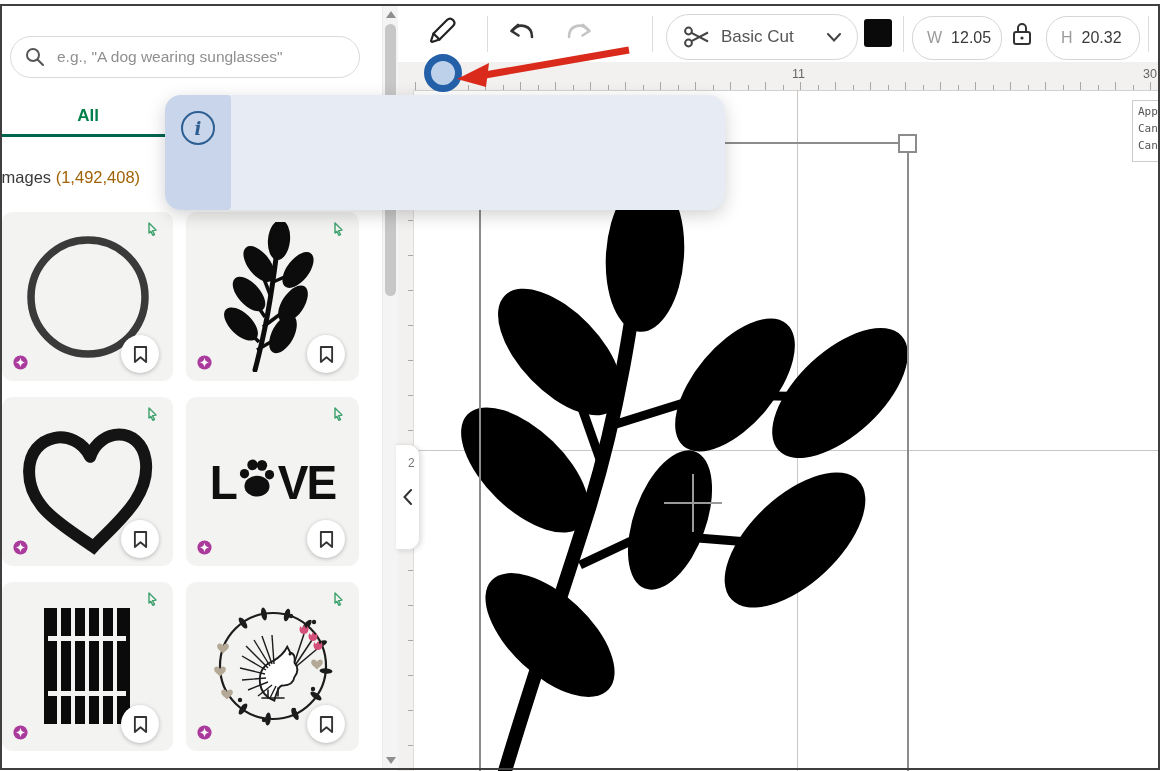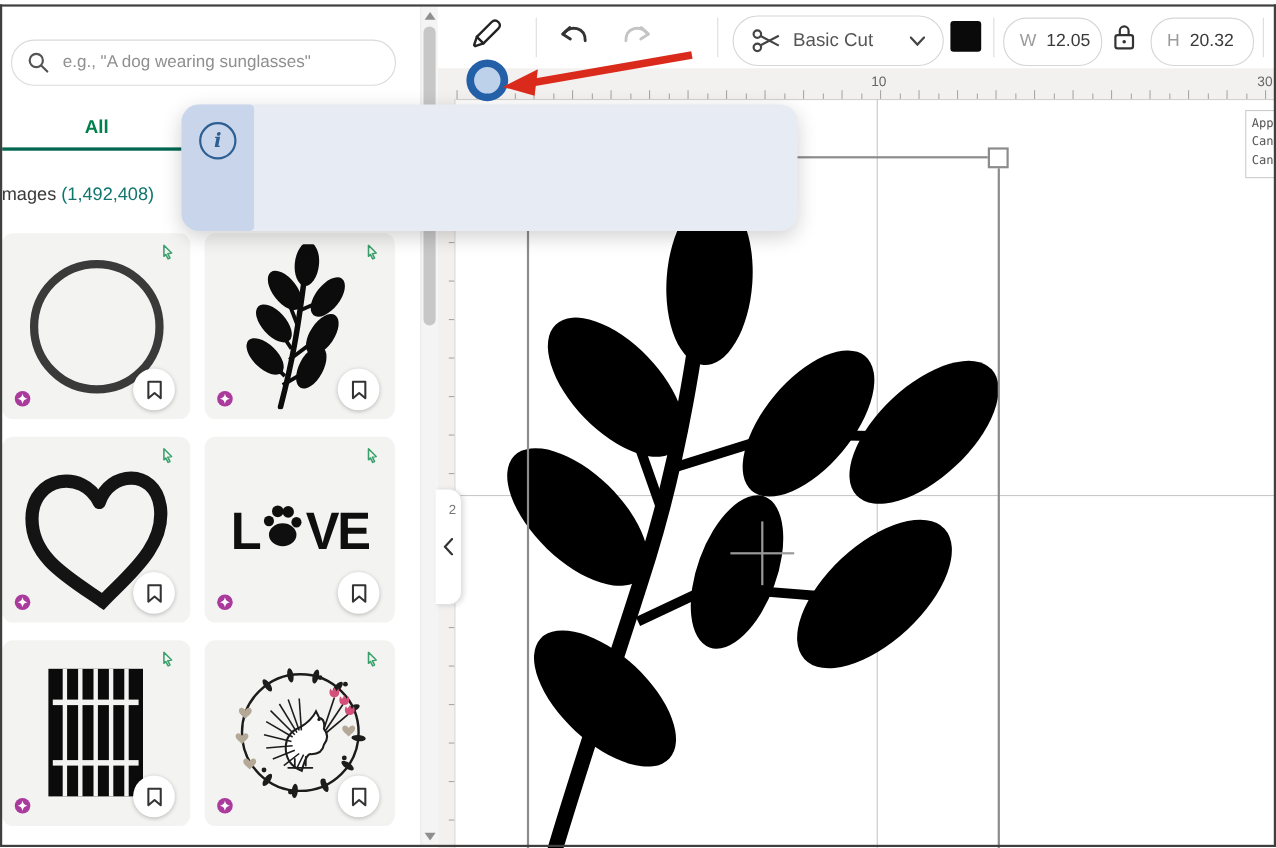--- a/index.html
+++ b/index.html
@@ -12,21 +12,21 @@
   #panel{left:2px;top:6px;width:380px;height:763px;background:#fff;z-index:2;}
   #search{left:8px;top:30px;width:348px;height:40px;border:1.5px solid #dadada;border-radius:21px;
           background:#fff;display:flex;align-items:center;}
   #search input{border:0;outline:none;flex:1;font-size:15.5px;color:#333;background:transparent;
           font-family:"Liberation Sans",sans-serif;}
   #search input::placeholder{color:#8f8f8f;}
   #search .mag{margin:0 10px 0 14px;flex:0 0 auto;display:flex;}
   .tab-all{left:52px;top:100px;width:68px;text-align:center;font-size:17px;font-weight:bold;color:#00804a;}
   .tab-line{left:0;top:128px;width:165px;height:3px;background:#00664f;}
   .res-label{left:-5px;top:162px;font-size:16.5px;color:#3a3a3a;white-space:nowrap;}
-  .res-label .cnt{color:#0f766e;}
+  .res-label .cnt{color:#a16207;}
   .card{background:#f3f3f2;border-radius:10px;position:absolute;}
   .card .art{position:absolute;left:0;top:0;right:0;bottom:0;display:flex;align-items:center;justify-content:center;}
   .badge-tl{position:absolute;right:14px;top:10px;}
   .badge-fl{position:absolute;left:10px;bottom:10px;}
   .bm{position:absolute;right:14px;bottom:8px;width:38px;height:38px;border-radius:50%;background:#fff;
       box-shadow:0 1px 4px rgba(0,0,0,.25);display:flex;align-items:center;justify-content:center;}
   .love{display:flex;align-items:center;font-weight:800;font-size:46px;letter-spacing:-2px;color:#0f0f0f;
         transform:scaleY(1.04);}
   
   #sbar{left:382px;top:6px;width:15px;height:763px;background:#f4f4f4;border-left:1px solid #eaeaea;z-index:3;}
@@ -79,21 +79,21 @@
             background:#bdd2ea;z-index:30;}
   #redarrow{left:455px;top:38px;z-index:30;}
   svg{display:block;}
 </style>
 </head>
 <body>
 
 <div class="abs" style="left:398px;top:62px;width:762px;height:709px;background:#fff;"></div>
 
 <div id="ruler-h" class="abs">
-  <div class="rlab" style="left:394px;top:5px;">10</div>
+  <div class="rlab" style="left:394px;top:5px;">11</div>
   <div class="rlab" style="left:745px;top:5px;">30</div>
 <div class="tick-h" style="left: 17px; height: 8px;"></div>
     <div class="tick-h" style="left: 34.5px; height: 5px;"></div>
     <div class="tick-h" style="left: 52px; height: 8px;"></div>
     <div class="tick-h" style="left: 69.5px; height: 5px;"></div>
     <div class="tick-h" style="left: 87px; height: 8px;"></div>
     <div class="tick-h" style="left: 104.5px; height: 5px;"></div>
     <div class="tick-h" style="left: 122px; height: 8px;"></div>
     <div class="tick-h" style="left: 139.5px; height: 5px;"></div>
     <div class="tick-h" style="left: 157px; height: 8px;"></div>

